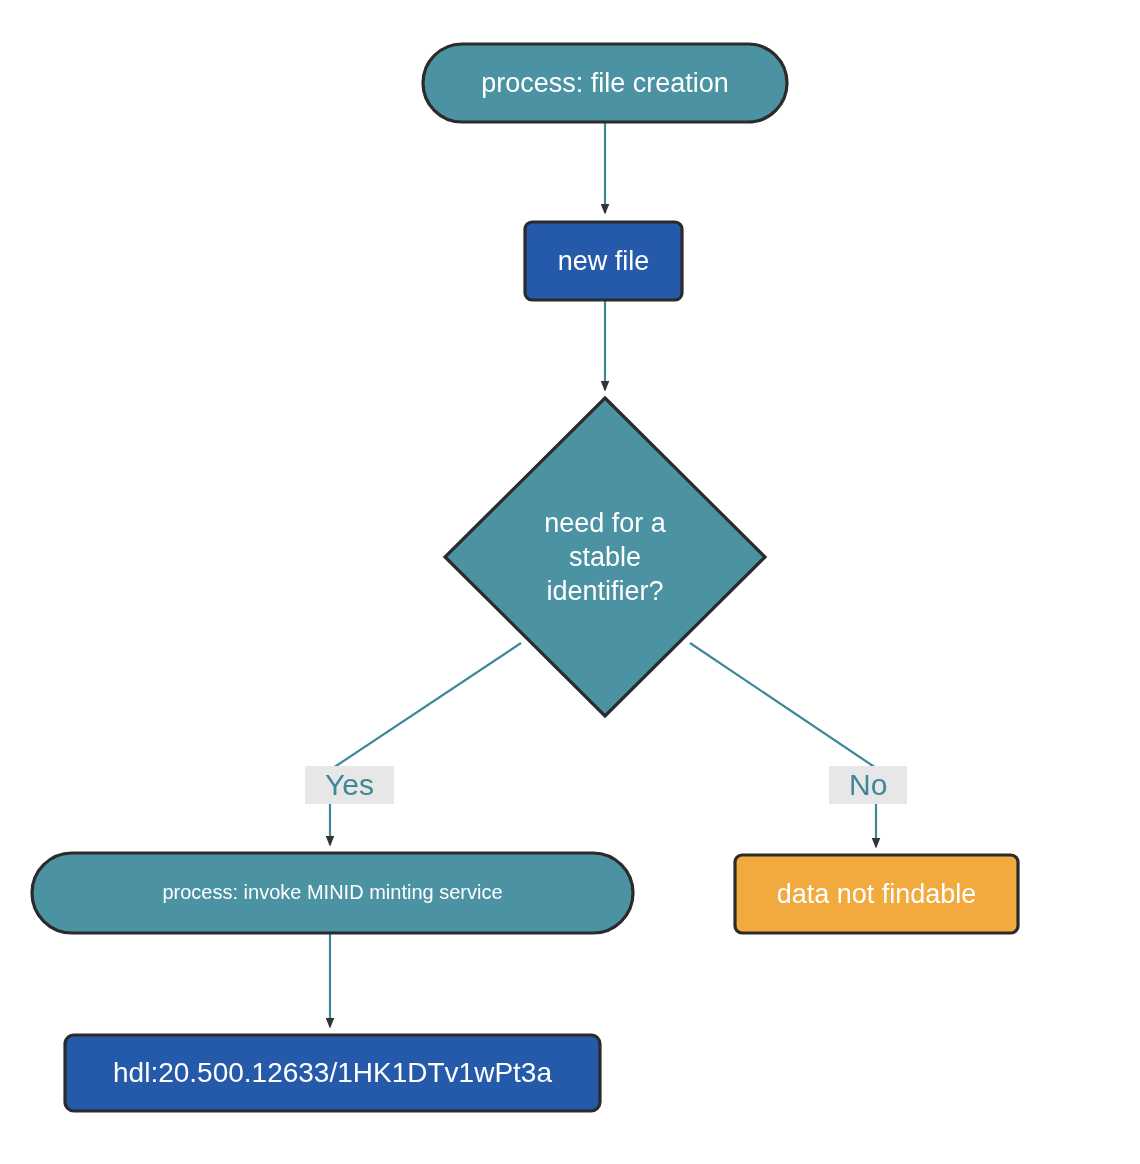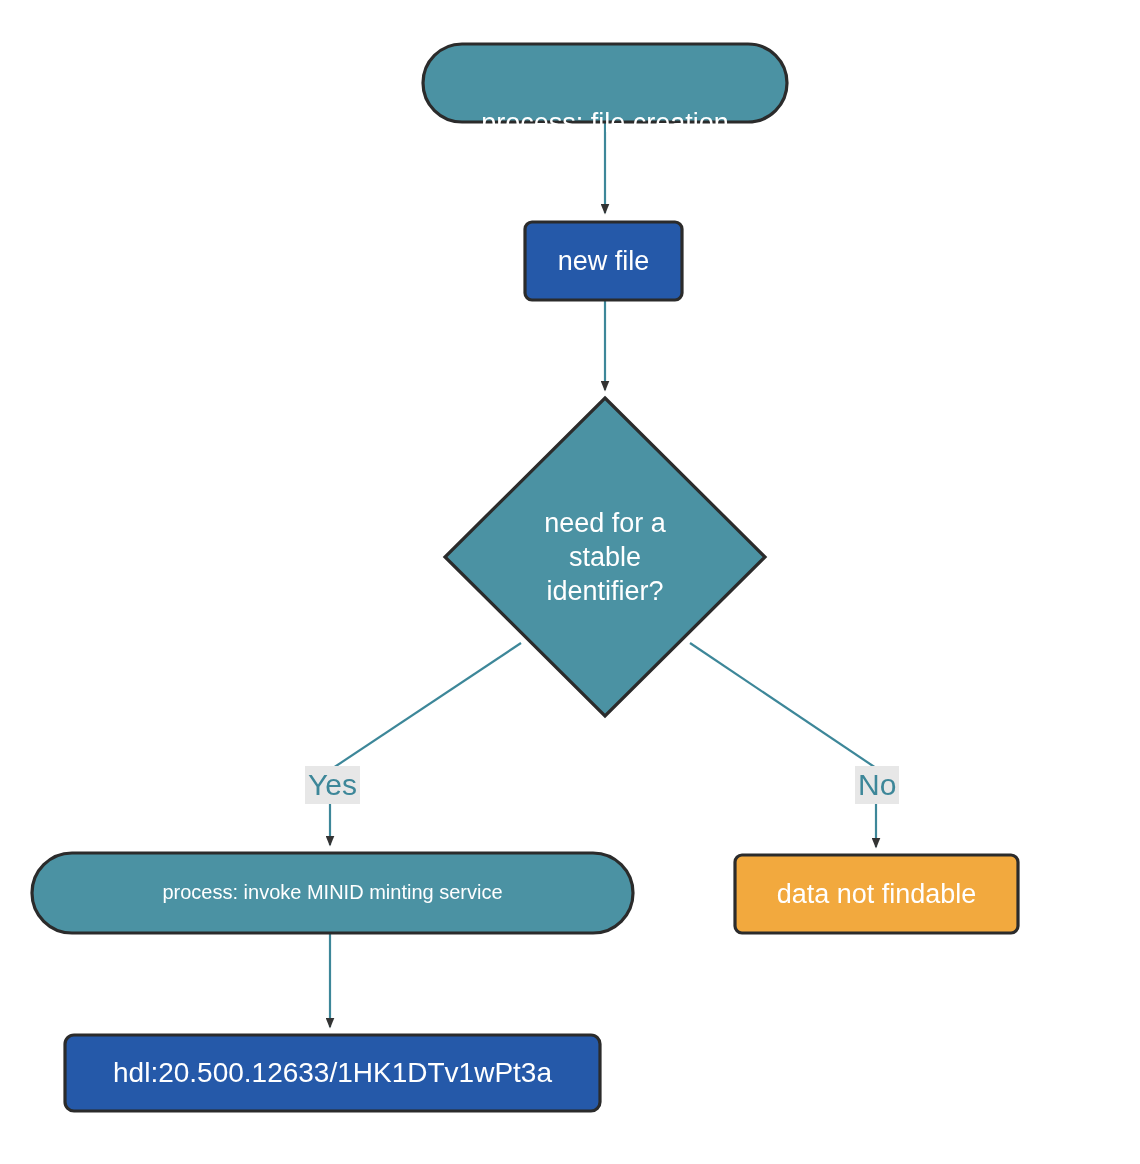--- a/index.html
+++ b/index.html
@@ -37,39 +37,39 @@
     align-items: center;
     justify-content: center;
     text-align: center;
     color: #ffffff;
     font-family: "Liberation Sans", sans-serif;
     font-weight: 400;
     pointer-events: none;
     white-space: pre-line;
     line-height: 1.26;
   }
-  #label-start        { left: 423px; top: 44px;   width: 364px; height: 78px;  font-size: 27px; margin-top: 40px; }
+  #label-start        { left: 423px; top: 44px;   width: 364px; height: 78px;  font-size: 27px; }
   #label-newfile      { left: 525px; top: 222px;  width: 157px; height: 78px;  font-size: 27px; }
   #label-decision     { left: 485px; top: 495px;  width: 240px; height: 124px; font-size: 27px; }
   #label-minid        { left: 32px;  top: 853px;  width: 601px; height: 80px;  font-size: 20px; }
   #label-notfindable  { left: 735px; top: 855px;  width: 283px; height: 78px;  font-size: 27px; }
   #label-hdl          { left: 65px;  top: 1035px; width: 535px; height: 76px;  font-size: 28px; border-radius: 26px; }
 
   .edge-label {
     position: absolute;
     background: #e7e7e7;
     color: #3d8799;
     font-family: "Liberation Sans", sans-serif;
     font-size: 30px;
     line-height: 34px;
-    padding: 2px 3px;
+    padding: 2px 20px;
     white-space: nowrap;
   }
   #edge-label-yes { left: 305px; top: 766px; }
-  #edge-label-no  { left: 855px; top: 766px; }
+  #edge-label-no  { left: 829px; top: 766px; }
 </style>
 </head>
 <body>
 
 <div id="diagram-root">
 
   <svg id="flow-canvas" viewBox="0 0 1140 1164" xmlns="http://www.w3.org/2000/svg">
 
     <defs>
       <marker id="arrowhead" markerWidth="11" markerHeight="9" refX="9.5" refY="4.5" orient="auto" markerUnits="userSpaceOnUse">

